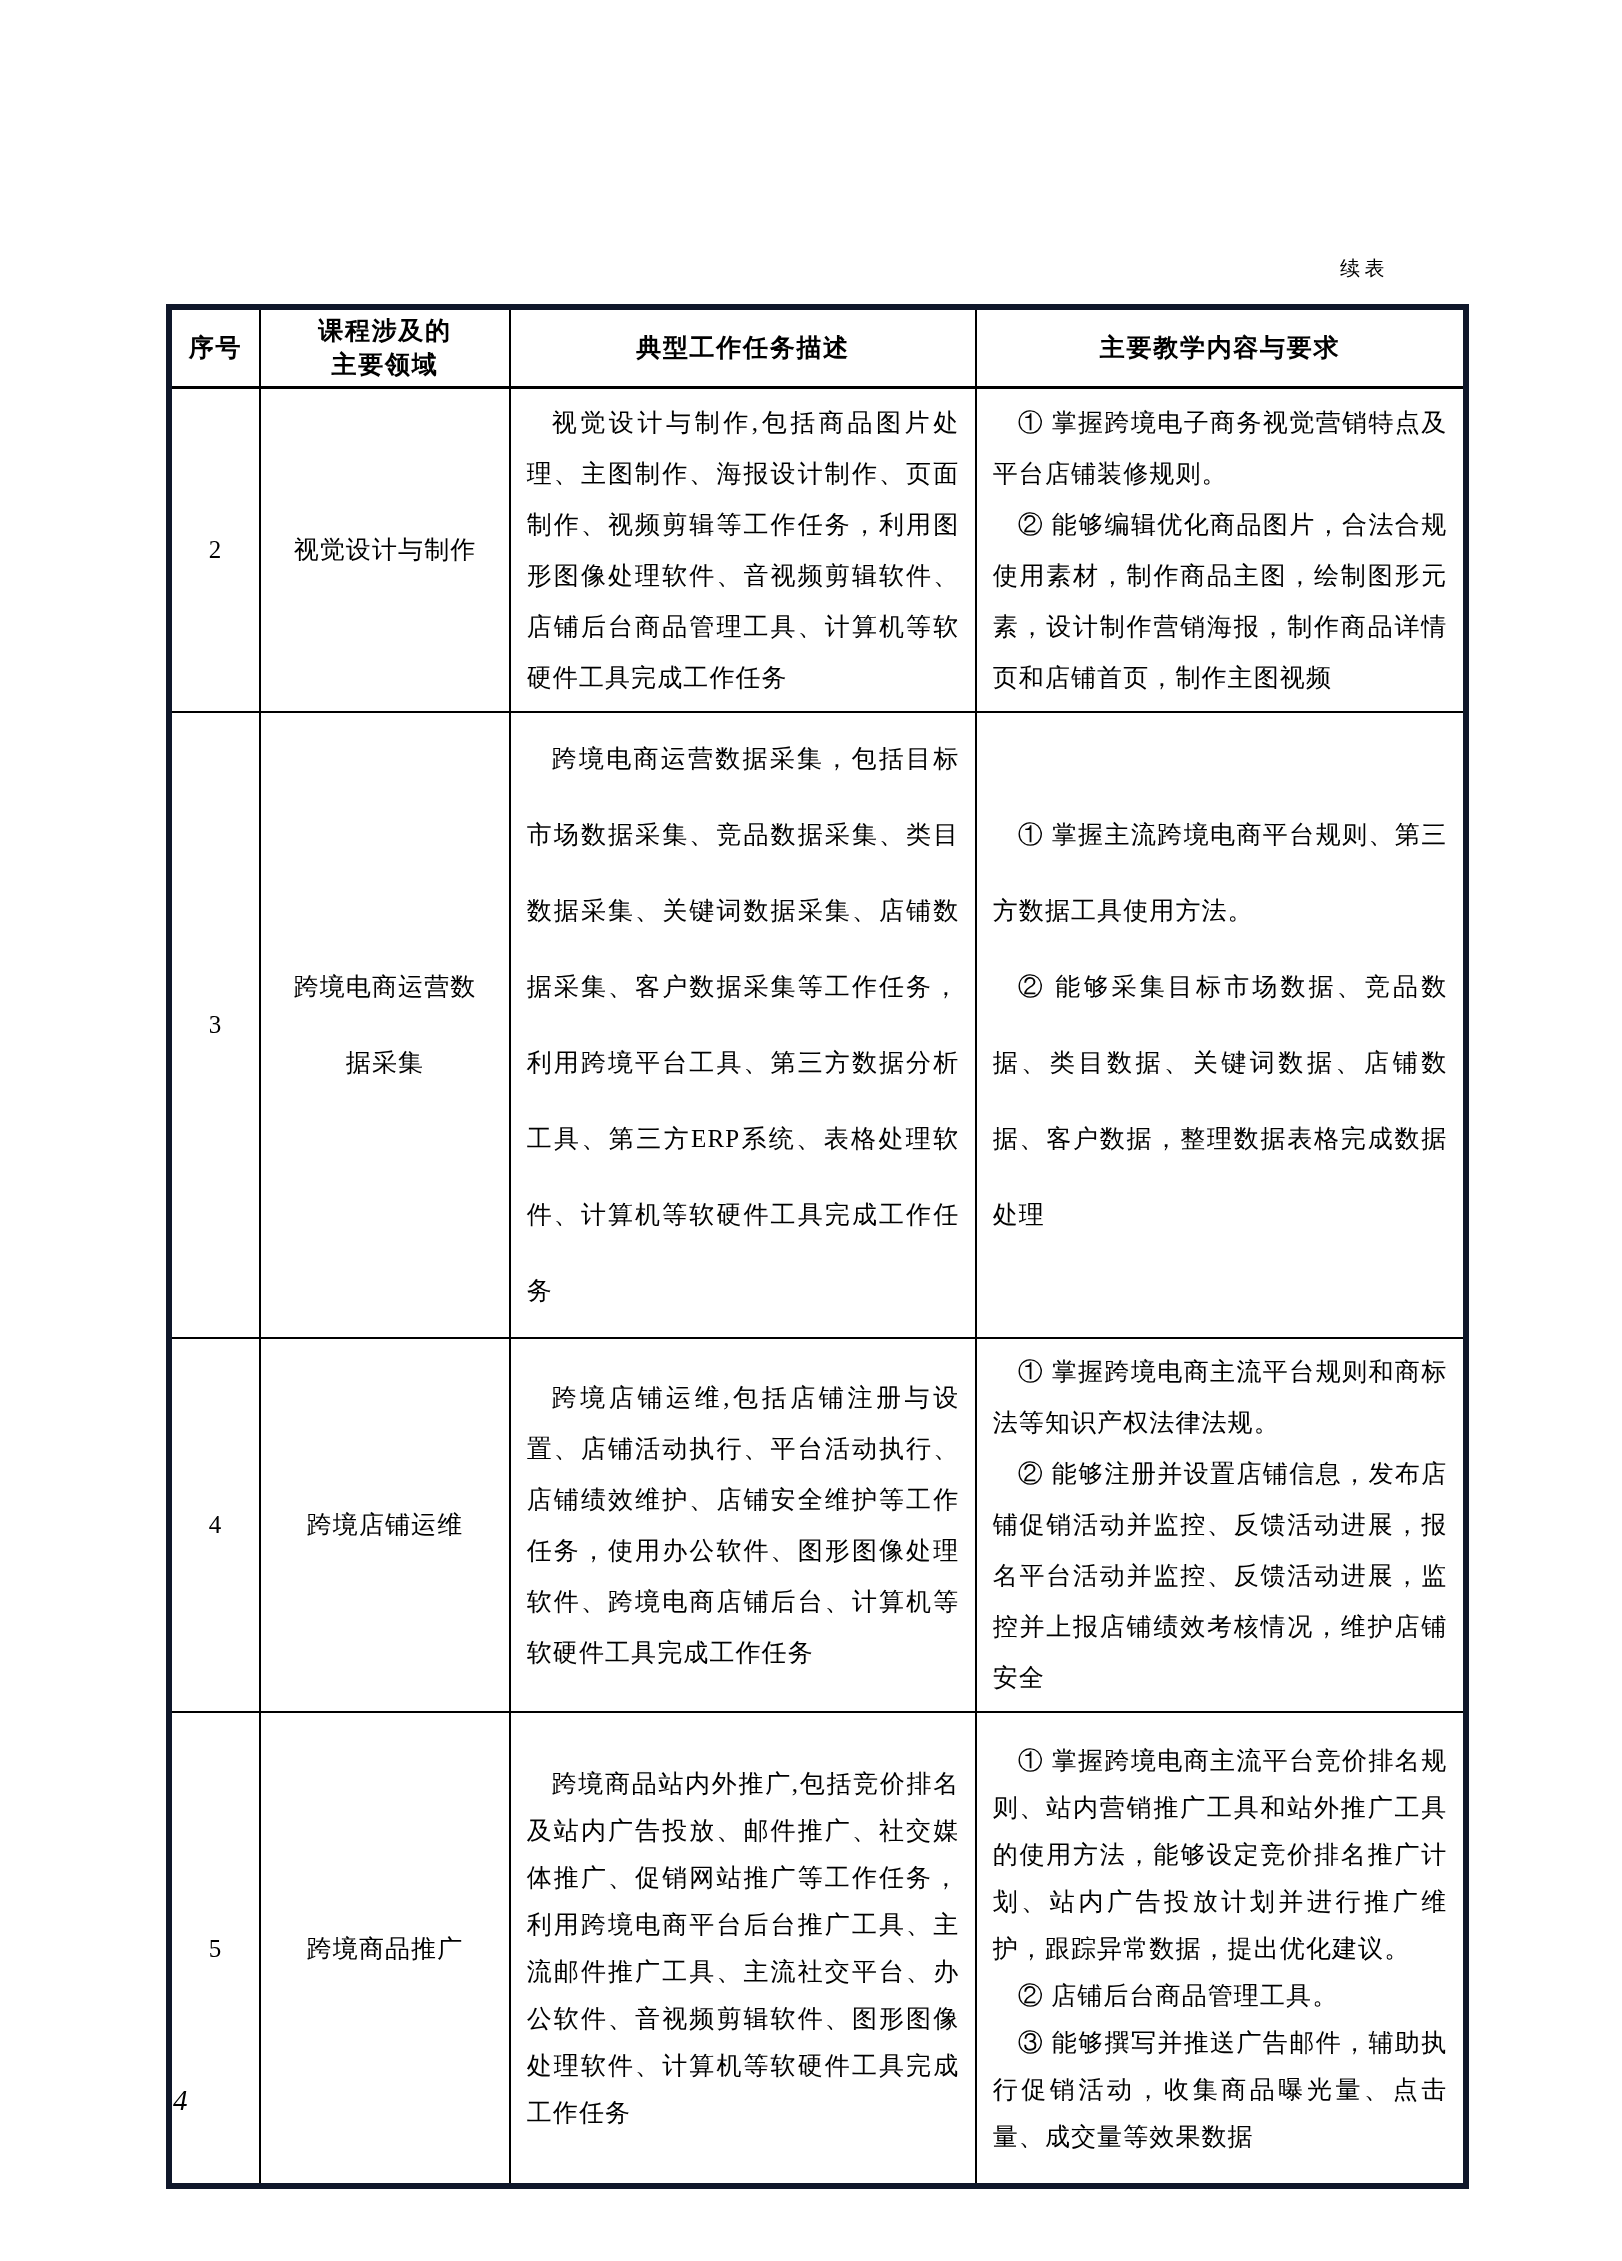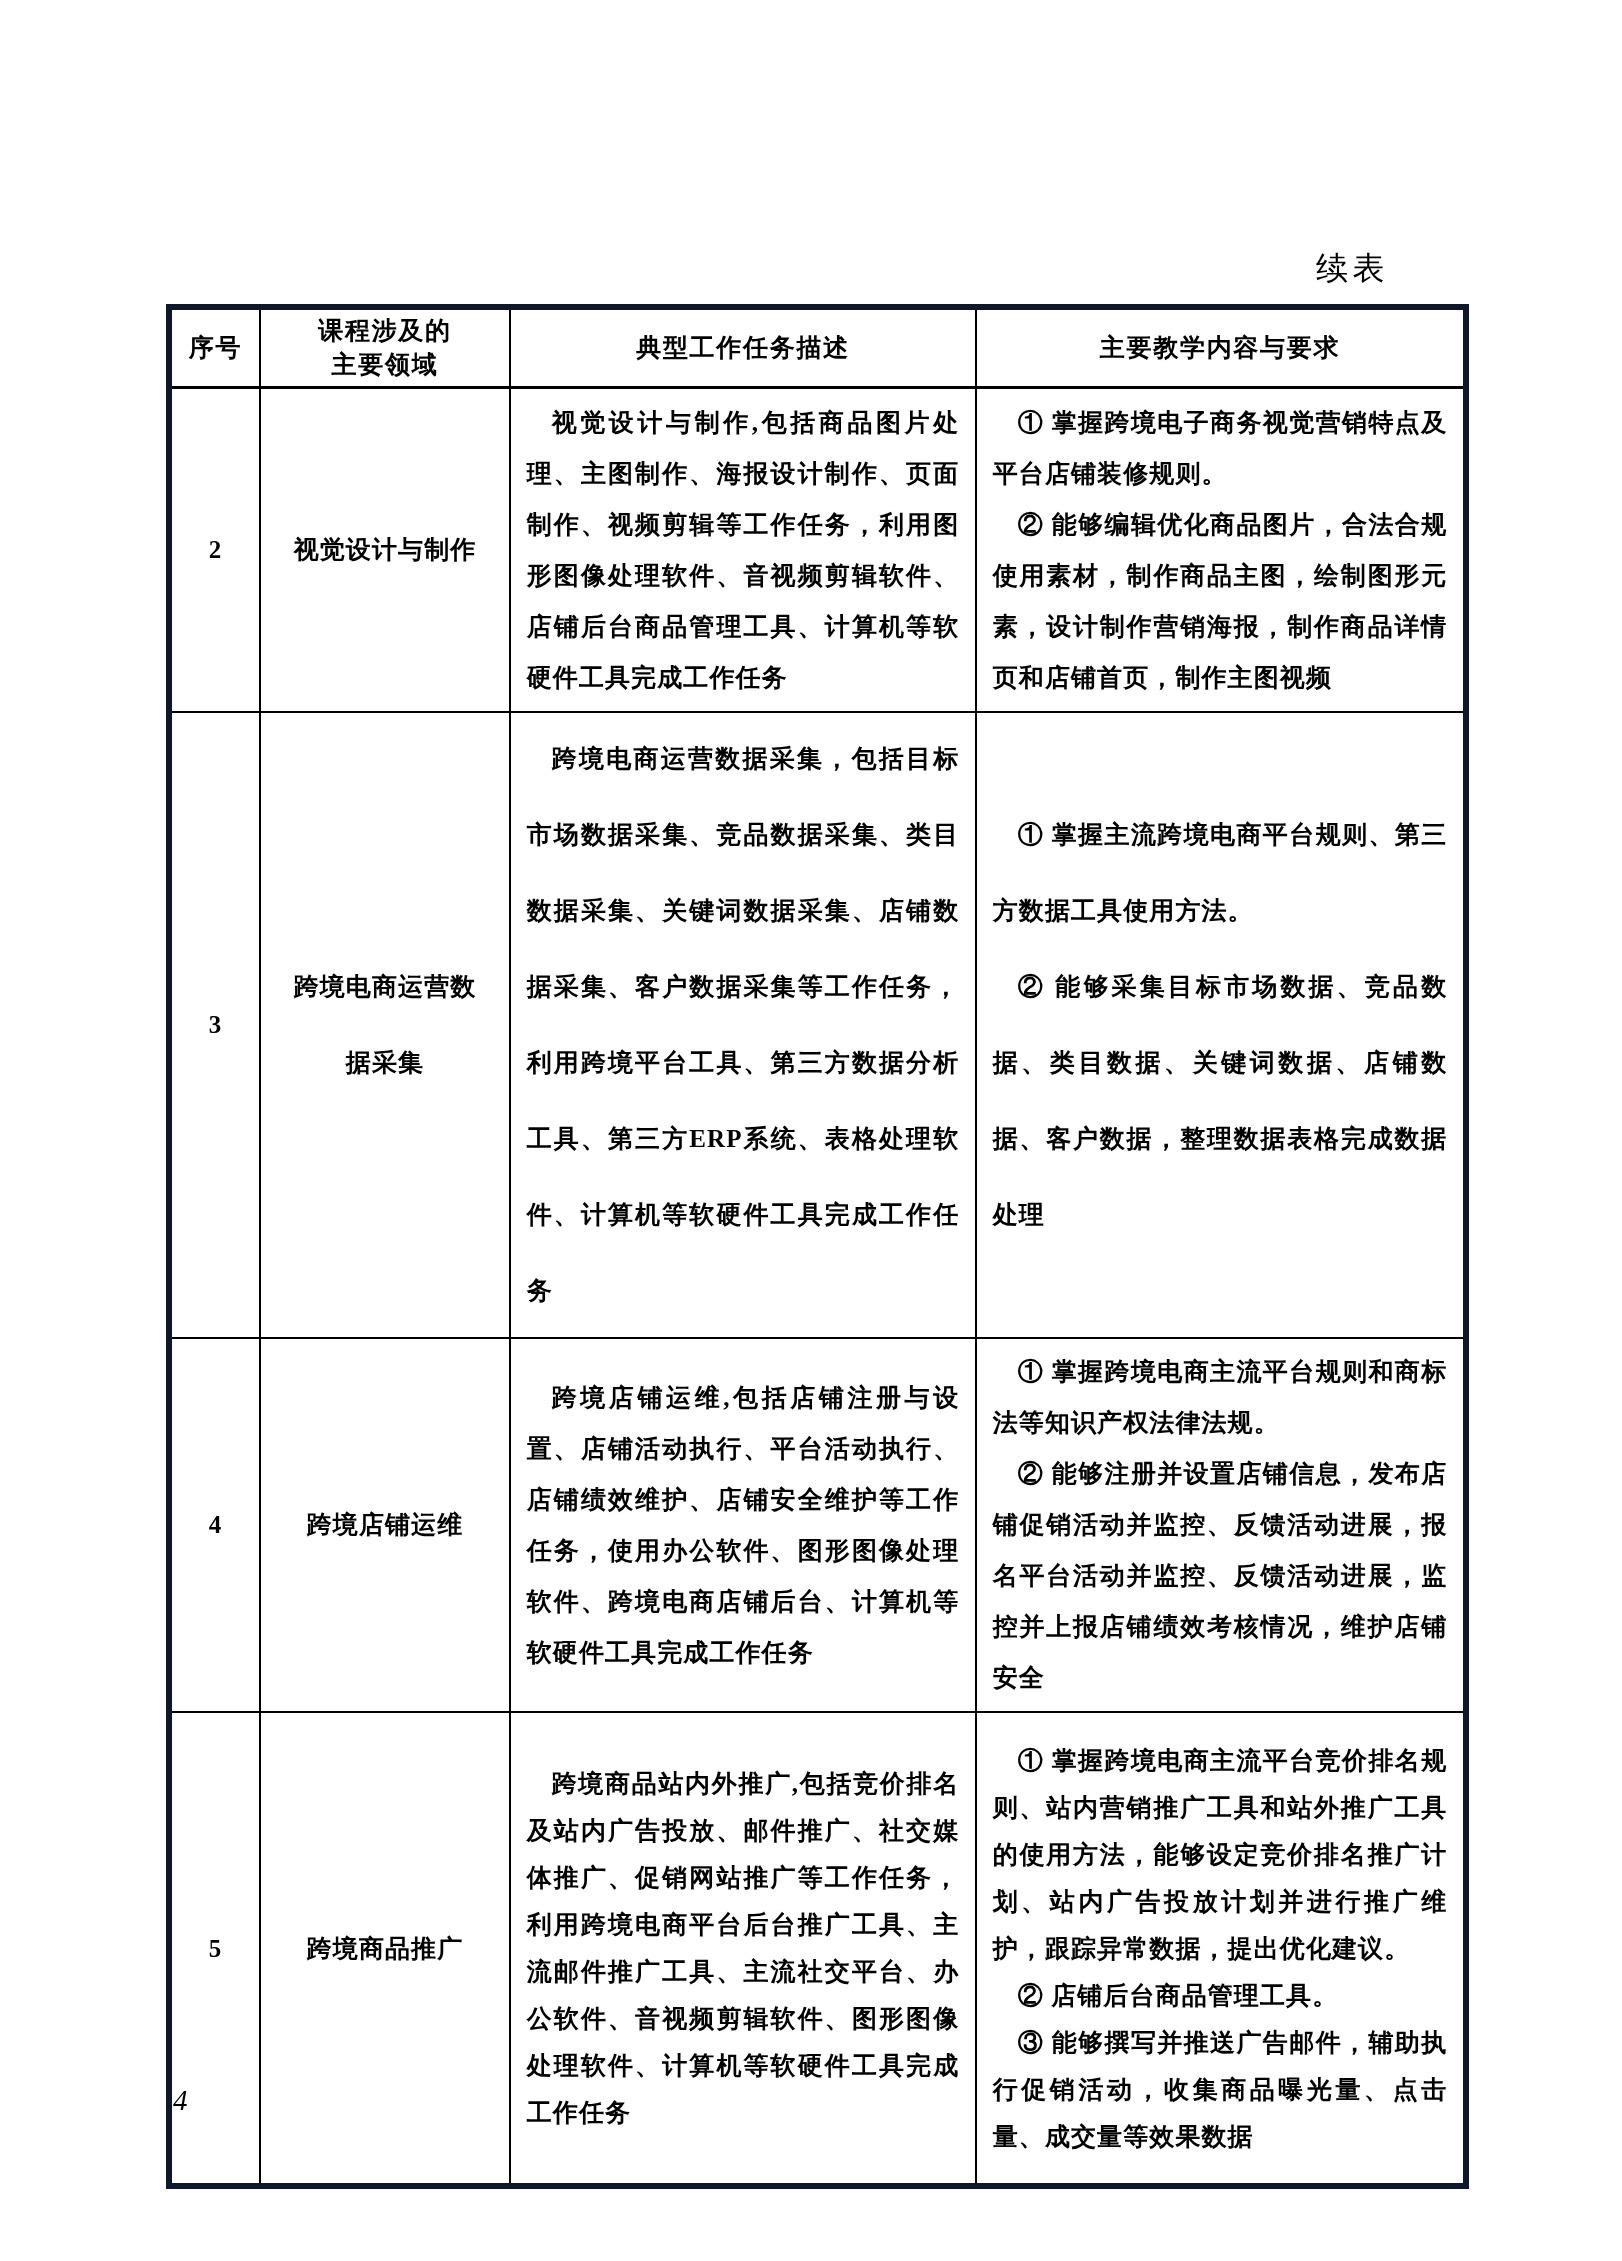--- a/index.html
+++ b/index.html
@@ -13,21 +13,21 @@
     height: 2261px;
     background: #ffffff;
     color: #000000;
     font-family: "Liberation Serif", "DejaVu Serif", serif;
     overflow: hidden;
   }
   .continued-label {
     position: absolute;
     top: 254px;
     right: 233px;
-    font-size: 32px;
+    font-size: 20px;
     letter-spacing: 4.5px;
     line-height: 28px;
   }
   table.course-table {
     position: absolute;
     left: 166px;
     top: 304px;
     width: 1297px;
     border-collapse: collapse;
     table-layout: fixed;
@@ -35,21 +35,20 @@
   }
   .course-table th,
   .course-table td {
     border: 2.2px solid #000;
     border-top-width: 2.8px;
     border-bottom-width: 2.8px;
     font-size: 25px;
     letter-spacing: 1.1px;
     vertical-align: middle;
     padding: 0;
-    font-weight: bold;
   }
   .course-table thead th {
     font-weight: bold;
     text-align: center;
     height: 76px;
     line-height: 34px;
     white-space: pre-line;
     letter-spacing: 1.7px;
     border-bottom-width: 3.4px;
   }

